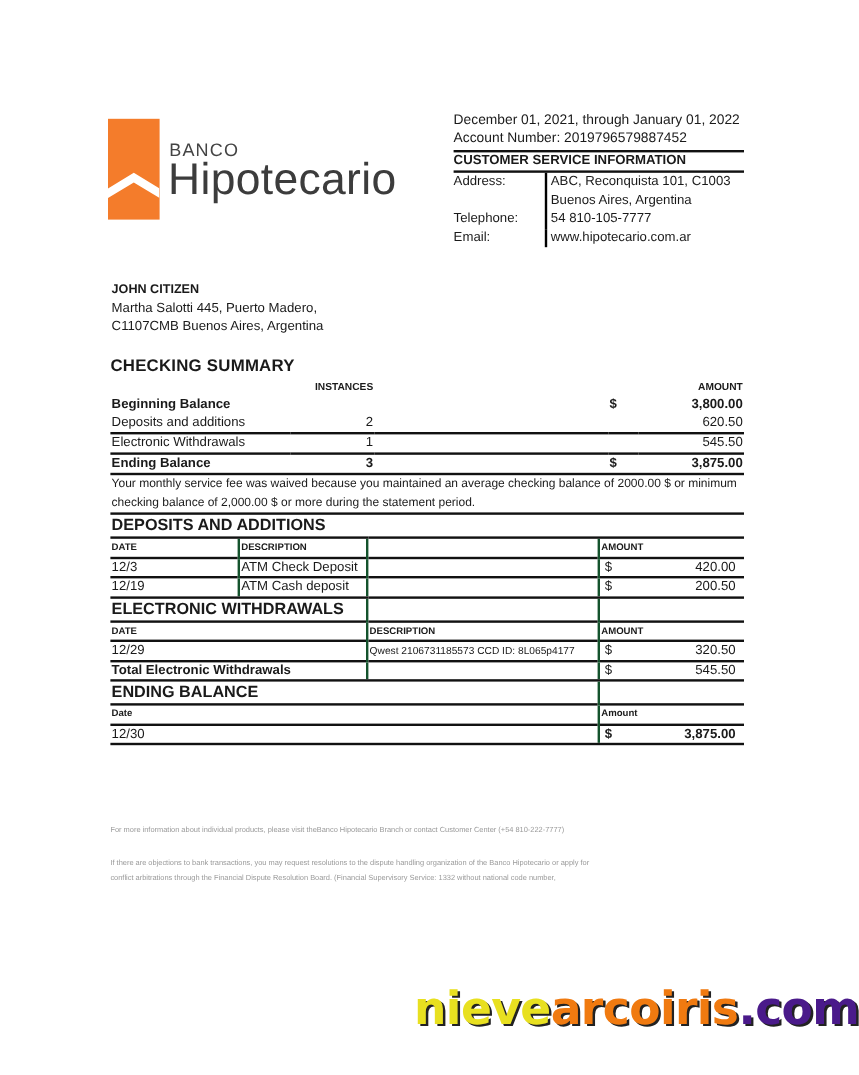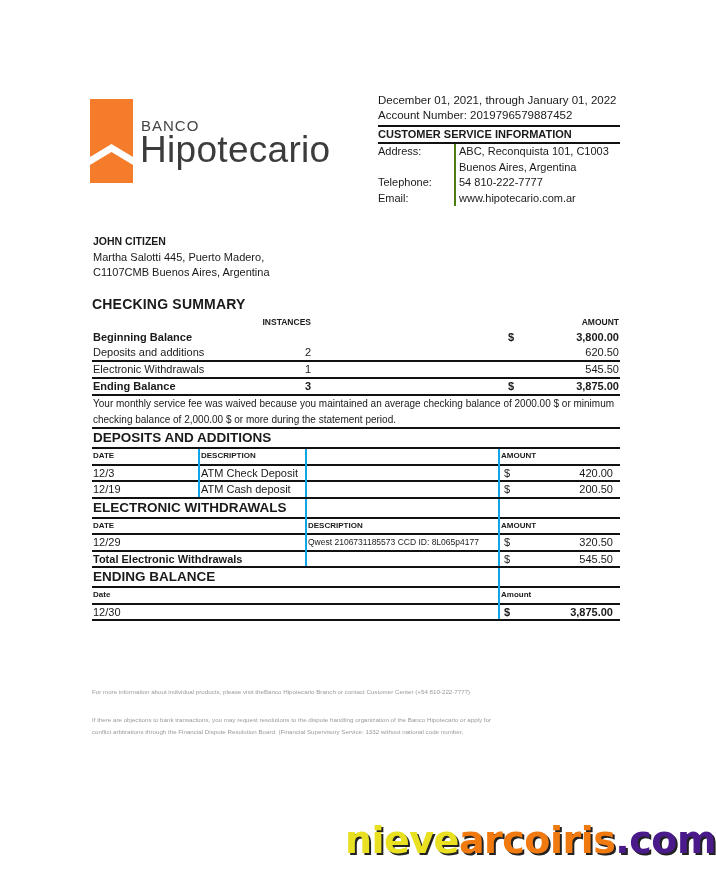--- a/index.html
+++ b/index.html
@@ -13,21 +13,21 @@
   .logo-banco { left:141px; top:117px; font-size:15px; letter-spacing:1px; color:#444; }
   .logo-name { left:140px; top:129px; font-size:37px; color:#3c3c3c; letter-spacing:0.3px; }
 
   
   .hdr { left:378px; top:93px; width:242px; font-size:11.5px; line-height:15px; }
   .hdr .line { white-space:nowrap; }
   .hdr .csi { border-top:2px solid #111; border-bottom:2px solid #111; font-weight:bold; font-size:11px; line-height:13px; padding:1px 0; margin-top:2px; }
   .hdr table { border-collapse:collapse; font-size:11px; }
   .hdr td { padding:0; line-height:15.5px; vertical-align:top; }
   .hdr td.k { width:58px; padding-right:18px; }
-  .hdr td.v { border-left:2px solid #4d7c0f; padding-left:3px; }
+  .hdr td.v { border-left:2px solid #000000; padding-left:3px; }
 
   
   .cust { left:93px; top:234px; font-size:11px; line-height:15.5px; }
   .cust .nm { font-weight:bold; font-size:10.5px; }
 
   
   .main { left:92px; top:296px; width:528px; font-size:11px; }
   .h1 { font-size:14px; font-weight:bold; letter-spacing:0.2px; }
 
   table.sum { width:528px; border-collapse:collapse; margin-top:3px; }
@@ -35,21 +35,21 @@
   table.sum .th { font-size:8.5px; font-weight:bold; }
   .b { font-weight:bold; }
   .r { text-align:right; }
   .c { text-align:right; }
   .bt { border-top:2px solid #111; }
 
   .note { font-size:10px; line-height:15.5px; border-top:2px solid #111; border-bottom:2px solid #111; padding:0 1px; }
 
   table.grid { width:528px; border-collapse:collapse; }
   table.grid td { padding:0 1px; height:14.5px; line-height:14.5px; border-top:2px solid #111; white-space:nowrap; }
-  table.grid td.vl { border-left:2px solid #0ea5e9; }
+  table.grid td.vl { border-left:2px solid #14532d; }
   table.grid .th { font-size:8px; font-weight:bold; }
   table.grid .sec { font-size:13.5px; font-weight:bold; height:18px; line-height:18px; }
   table.grid .desc-sm { font-size:8.5px; }
   table.grid .last td { border-bottom:2px solid #111; }
   .amt { display:flex; justify-content:space-between; padding:0 6px 0 3px; }
 
   
   .foot { left:92px; font-size:6.2px; color:#9a9a9a; line-height:12px; }
 
   
@@ -78,21 +78,21 @@
     <tbody>
         <tr>
       <td class="k">Address:</td>
       <td class="v">
         <div>ABC, Reconquista 101, C1003</div>
         <div>Buenos Aires, Argentina</div>
       </td>
     </tr>
     <tr>
       <td class="k">Telephone:</td>
-      <td class="v">54 810-222-7777</td>
+      <td class="v">54 810-105-7777</td>
     </tr>
     <tr>
       <td class="k">Email:</td>
       <td class="v">www.hipotecario.com.ar</td>
     </tr>
   </tbody>
     </table>
 </div>
 
 <div class="abs cust">

